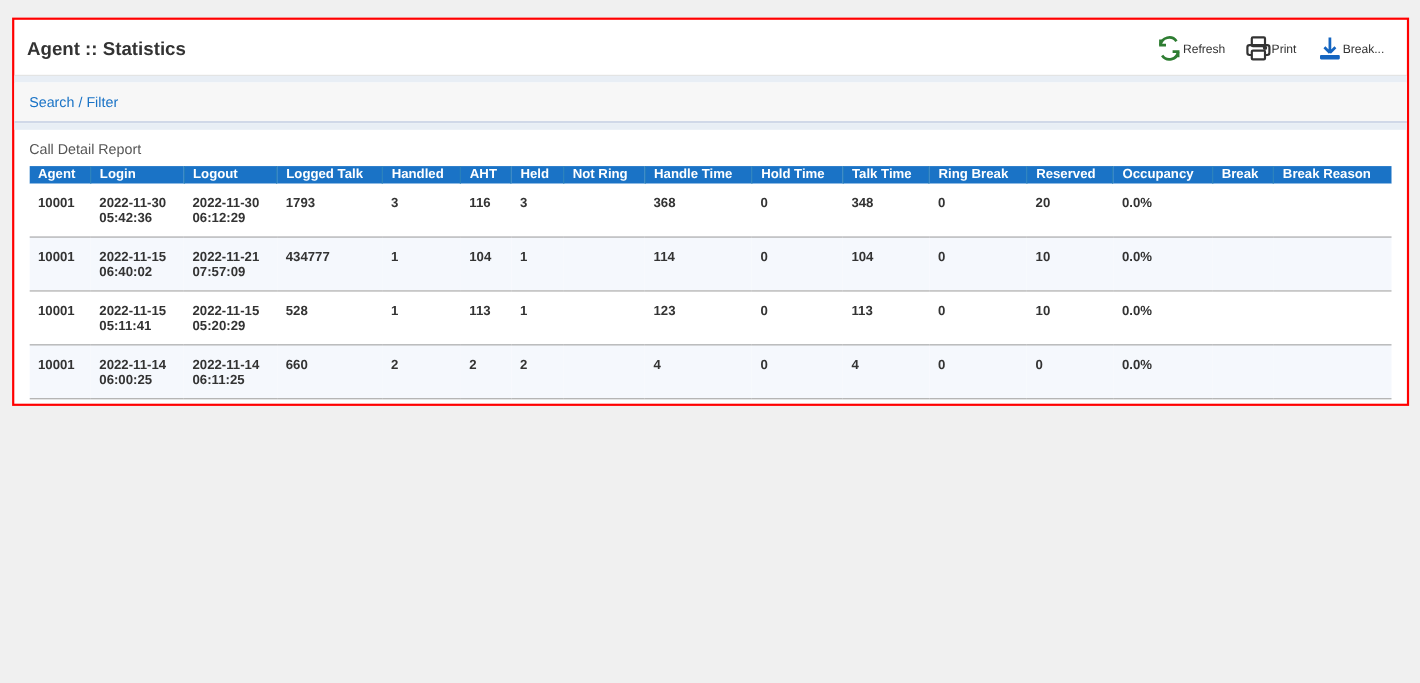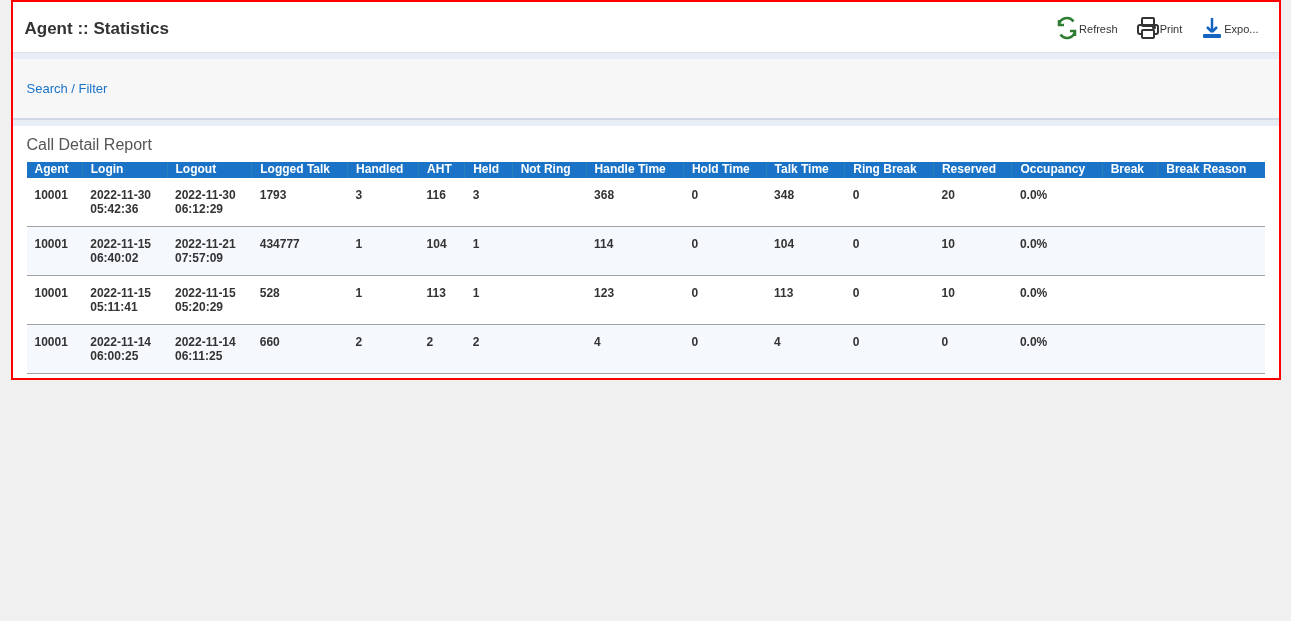--- a/index.html
+++ b/index.html
@@ -7,21 +7,21 @@
       font-family: Arial, sans-serif;
       font-size: 13px;
       background: #f0f0f0;
       width: 1291px;
       min-height: 621px;
     }
     .outer-border {
       border: 2px solid red;
       background: #fff;
       width: 1270px;
-      margin: 0 auto;
+      margin: 16px auto;
       position: relative;
     }
     .header-bar {
       display: flex;
       align-items: center;
       justify-content: space-between;
       padding: 10px 12px 6px 12px;
       border-bottom: 1px solid #e0e0e0;
     }
     .page-title {
@@ -48,41 +48,41 @@
     .toolbar-icon {
       width: 24px;
       height: 24px;
       margin-bottom: 2px;
     }
     .refresh-icon-svg { color: #2e7d32; }
     .print-icon-svg { color: #333; }
     .export-icon-svg { color: #1565c0; }
 
     .search-bar-section {
-      padding: 22px 14px;
+      padding: 10px 14px;
       background: #f7f7f7;
       border-bottom: 2px solid #d0d8e8;
     }
     .search-filter-label {
       color: #1a73c6;
       font-size: 13px;
       cursor: pointer;
     }
 
     .section-divider {
       height: 6px;
       background: #e8eef5;
     }
 
     .report-section {
       padding: 10px 14px 4px 14px;
     }
     .report-title {
       color: #555;
-      font-size: 16px;
+      font-size: 13px;
       margin-bottom: 8px;
     }
 
     .data-table {
       width: 100%;
       border-collapse: collapse;
     }
     .data-table thead tr {
       background: #1a73c6;
       color: #fff;
@@ -143,21 +143,21 @@
           <circle cx="18" cy="11.5" r="1" fill="#333"></circle>
         </svg>
         <span>Print</span>
       </button>
 
       <button class="toolbar-btn">
         <svg class="toolbar-icon export-icon-svg" viewBox="0 0 24 24" fill="#1565c0">
           <path d="M12 2 L12 16 M12 16 L7 11 M12 16 L17 11" fill="none" stroke="#1565c0" stroke-width="2.5"></path>
           <rect x="3" y="18" width="18" height="4" rx="1"></rect>
         </svg>
-        <span>Expo...</span>
+        <span>Break...</span>
       </button>
     </div>
   </div>
 
   <div class="section-divider"></div>
 
   <div class="search-bar-section">
     <span class="search-filter-label">Search / Filter</span>
   </div>
 

